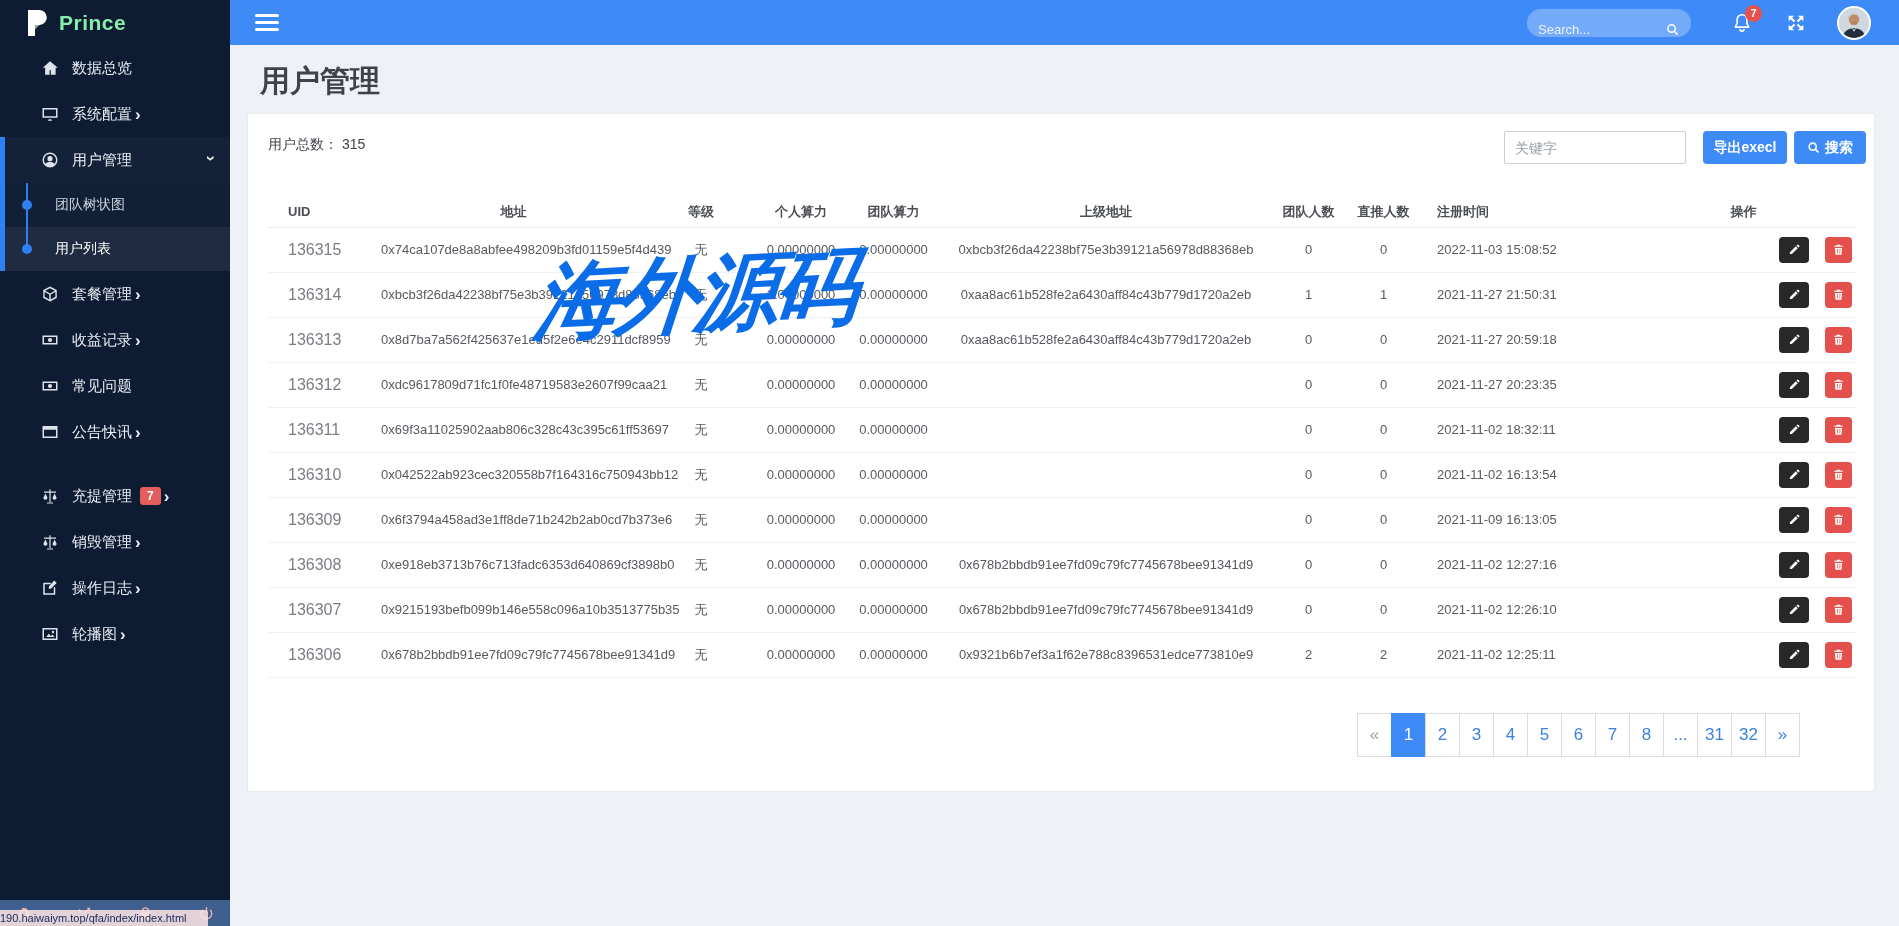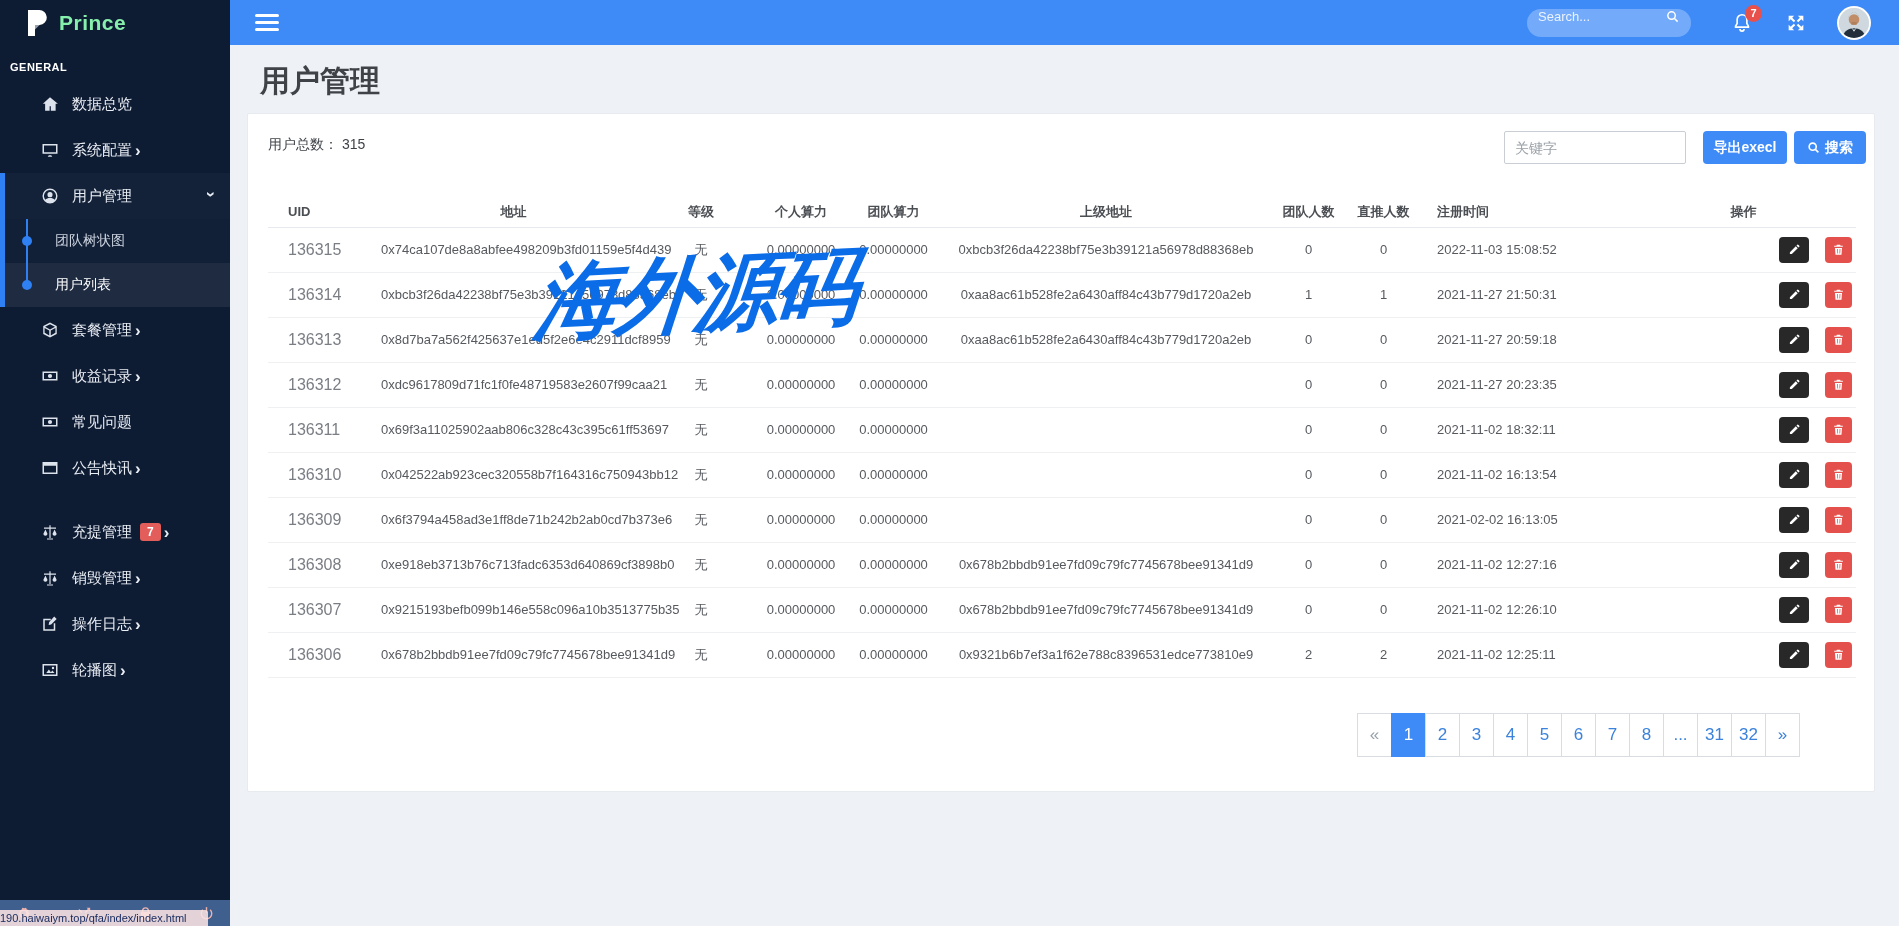--- a/index.html
+++ b/index.html
@@ -30,21 +30,21 @@
 
   .side-foot { position:absolute; left:0; bottom:0; width:230px; height:26px; background:#3f5f8e; display:flex; align-items:center; justify-content:space-between; padding:0 15px; z-index:4; }
   .side-foot .fic { width:17px; height:17px; color:#ecb3ae; cursor:pointer; }
   .side-foot .fic svg { width:100%; height:100%; display:block; }
   .status-tip { position:absolute; left:0; bottom:0; width:208px; height:16px; background:rgba(250,227,227,.88); color:#16295c; font-size:11px; line-height:17px; padding-left:0; white-space:nowrap; overflow:hidden; z-index:5; border-top-right-radius:3px; }
 
   
   .topbar { position:absolute; left:230px; top:0; right:0; height:45px; background:#3e8bf8; display:flex; align-items:center; z-index:2; }
   .burger { margin-left:25px; width:24px; cursor:pointer; }
   .burger span { display:block; height:3px; border-radius:2px; background:#fff; margin:4px 0; }
-  .searchpill { margin-left:auto; width:164px; height:28px; background:rgba(255,255,255,.28); border-radius:14px; display:flex; align-items:flex-start; padding:0 11px; }
+  .searchpill { margin-left:auto; width:164px; height:28px; background:rgba(255,255,255,.28); border-radius:14px; display:flex; align-items:flex-end; padding:0 11px; }
   .searchpill input { flex:1; background:transparent; border:none; outline:none; color:#fff; font-size:13px; font-family:inherit; min-width:0; }
   .searchpill input::placeholder { color:rgba(255,255,255,.85); }
   .searchpill .sic { width:15px; height:15px; color:#fff; cursor:pointer; }
   .tb-ico { position:relative; width:22px; height:22px; color:#fff; cursor:pointer; }
   .tb-ico svg { width:100%; height:100%; display:block; }
   .bell-wrap { margin-left:40px; }
   .nbadge { position:absolute; top:-7px; right:-9px; min-width:17px; height:17px; border-radius:9px; background:#e8504c; color:#fff; font-size:11px; font-weight:700; display:flex; align-items:center; justify-content:center; padding:0 3px; }
   .expand-wrap { margin-left:32px; }
   .avatar { margin:0 28px 0 30px; width:34px; height:34px; border-radius:50%; border:2px solid rgba(255,255,255,.95); overflow:hidden; background:#dfe5ea; cursor:pointer; flex:0 0 34px; }
 
@@ -85,21 +85,20 @@
 <div id="app">
 
   <aside class="sidebar">
     <div class="logo">
       <svg class="logo-mark" viewBox="0 0 26 30">
         <path fill="#ffffff" d="M4 2h11a7.5 7.5 0 0 1 .6 15H11v11H4z"></path>
         <path fill="#98a1ae" d="M11 17h4.6L11 21.5z"></path>
       </svg>
       <span class="brand">Prince</span>
     </div>
-    <div class="section-label">GENERAL</div>
 
     <nav class="menu">
 
     <div class="mi">
           <span class="ic">
             <svg viewBox="0 0 24 24">
               <path d="M12 3 2.5 11.5h3V21h6v-6h1.6v6h6.4v-9.5h3z"></path>
             </svg>
           </span>
           <span>数据总览</span>
@@ -475,21 +474,21 @@
             </tr>
             <tr>
               <td class="l uid">136309</td>
               <td>0x6f3794a458ad3e1ff8de71b242b2ab0cd7b373e6</td>
               <td>无</td>
               <td>0.00000000</td>
               <td>0.00000000</td>
               <td></td>
               <td>0</td>
               <td>0</td>
-              <td class="tl">2021-02-02 16:13:05</td>
+              <td class="tl">2021-11-09 16:13:05</td>
               <td class="ops">
                 <button class="abtn btn-edit">
                   <svg viewBox="0 0 24 24">
                     <path d="M3.5 16.9V20.5h3.6L18 9.6 14.4 6zM20.9 6.7c.4-.4.4-1 0-1.4l-2.2-2.2c-.4-.4-1-.4-1.4 0l-1.7 1.7 3.6 3.6z"></path>
                   </svg>
                 </button>
                 <button class="abtn btn-del">
                   <svg viewBox="0 0 24 24">
                     <path d="M9 3h6l.8 2H20v2H4V5h4.2zM5.5 9h13l-1 12.5h-11zm4 2.3.4 8h1.4l-.4-8zm4.6 0-.4 8h1.4l.4-8z"></path>
                   </svg>

